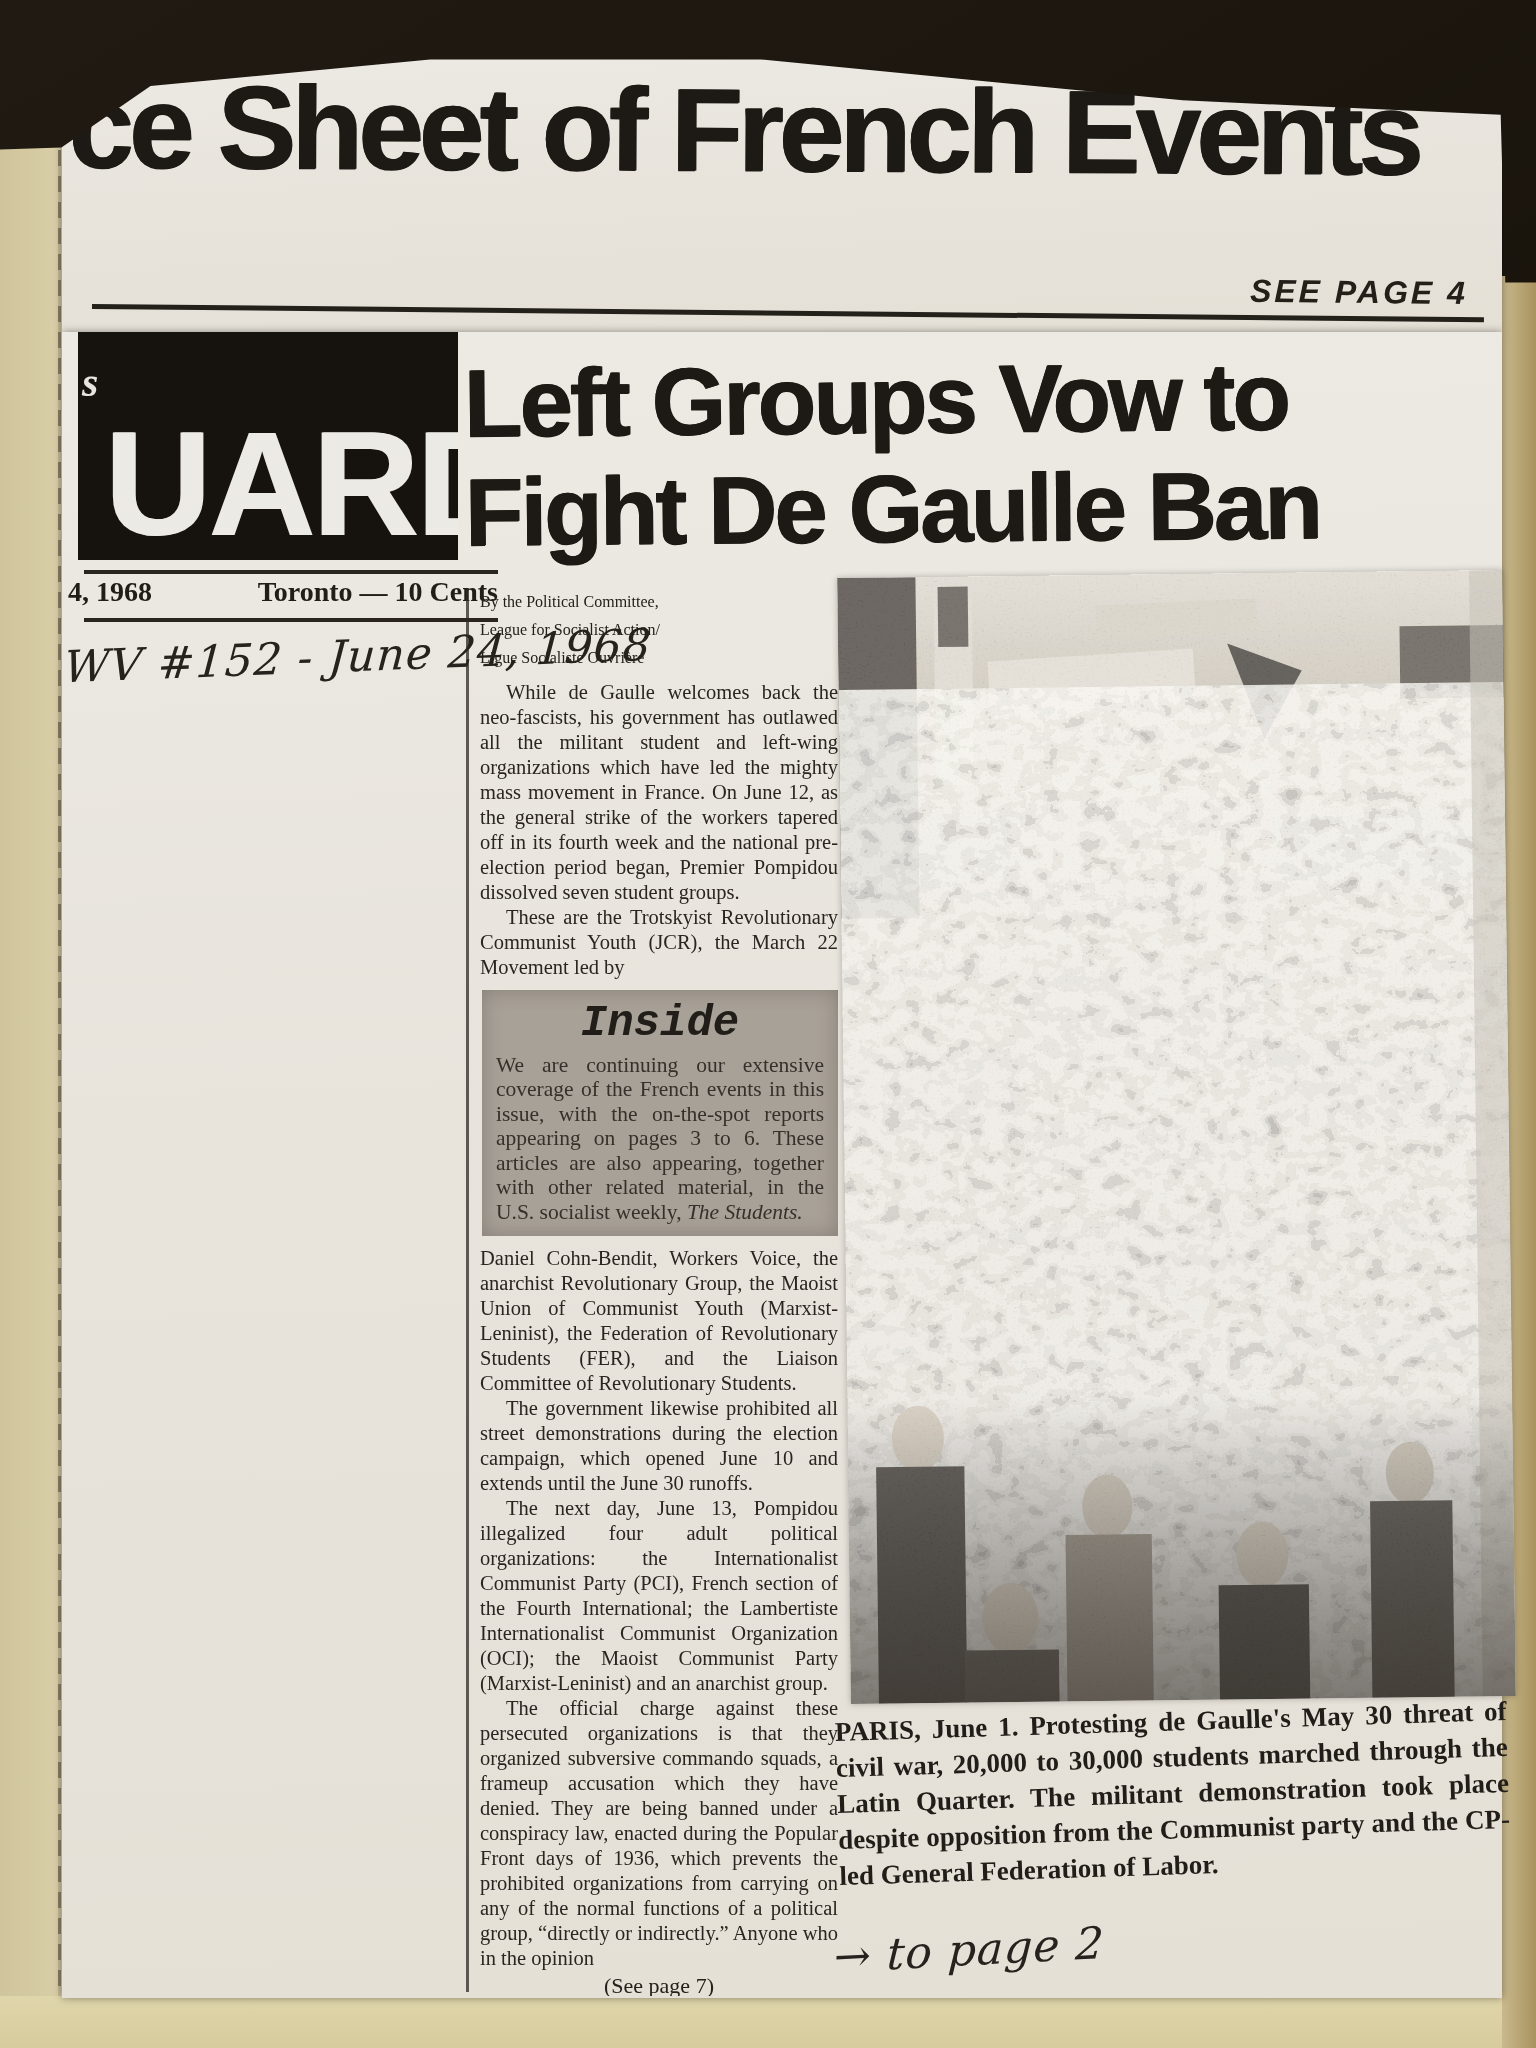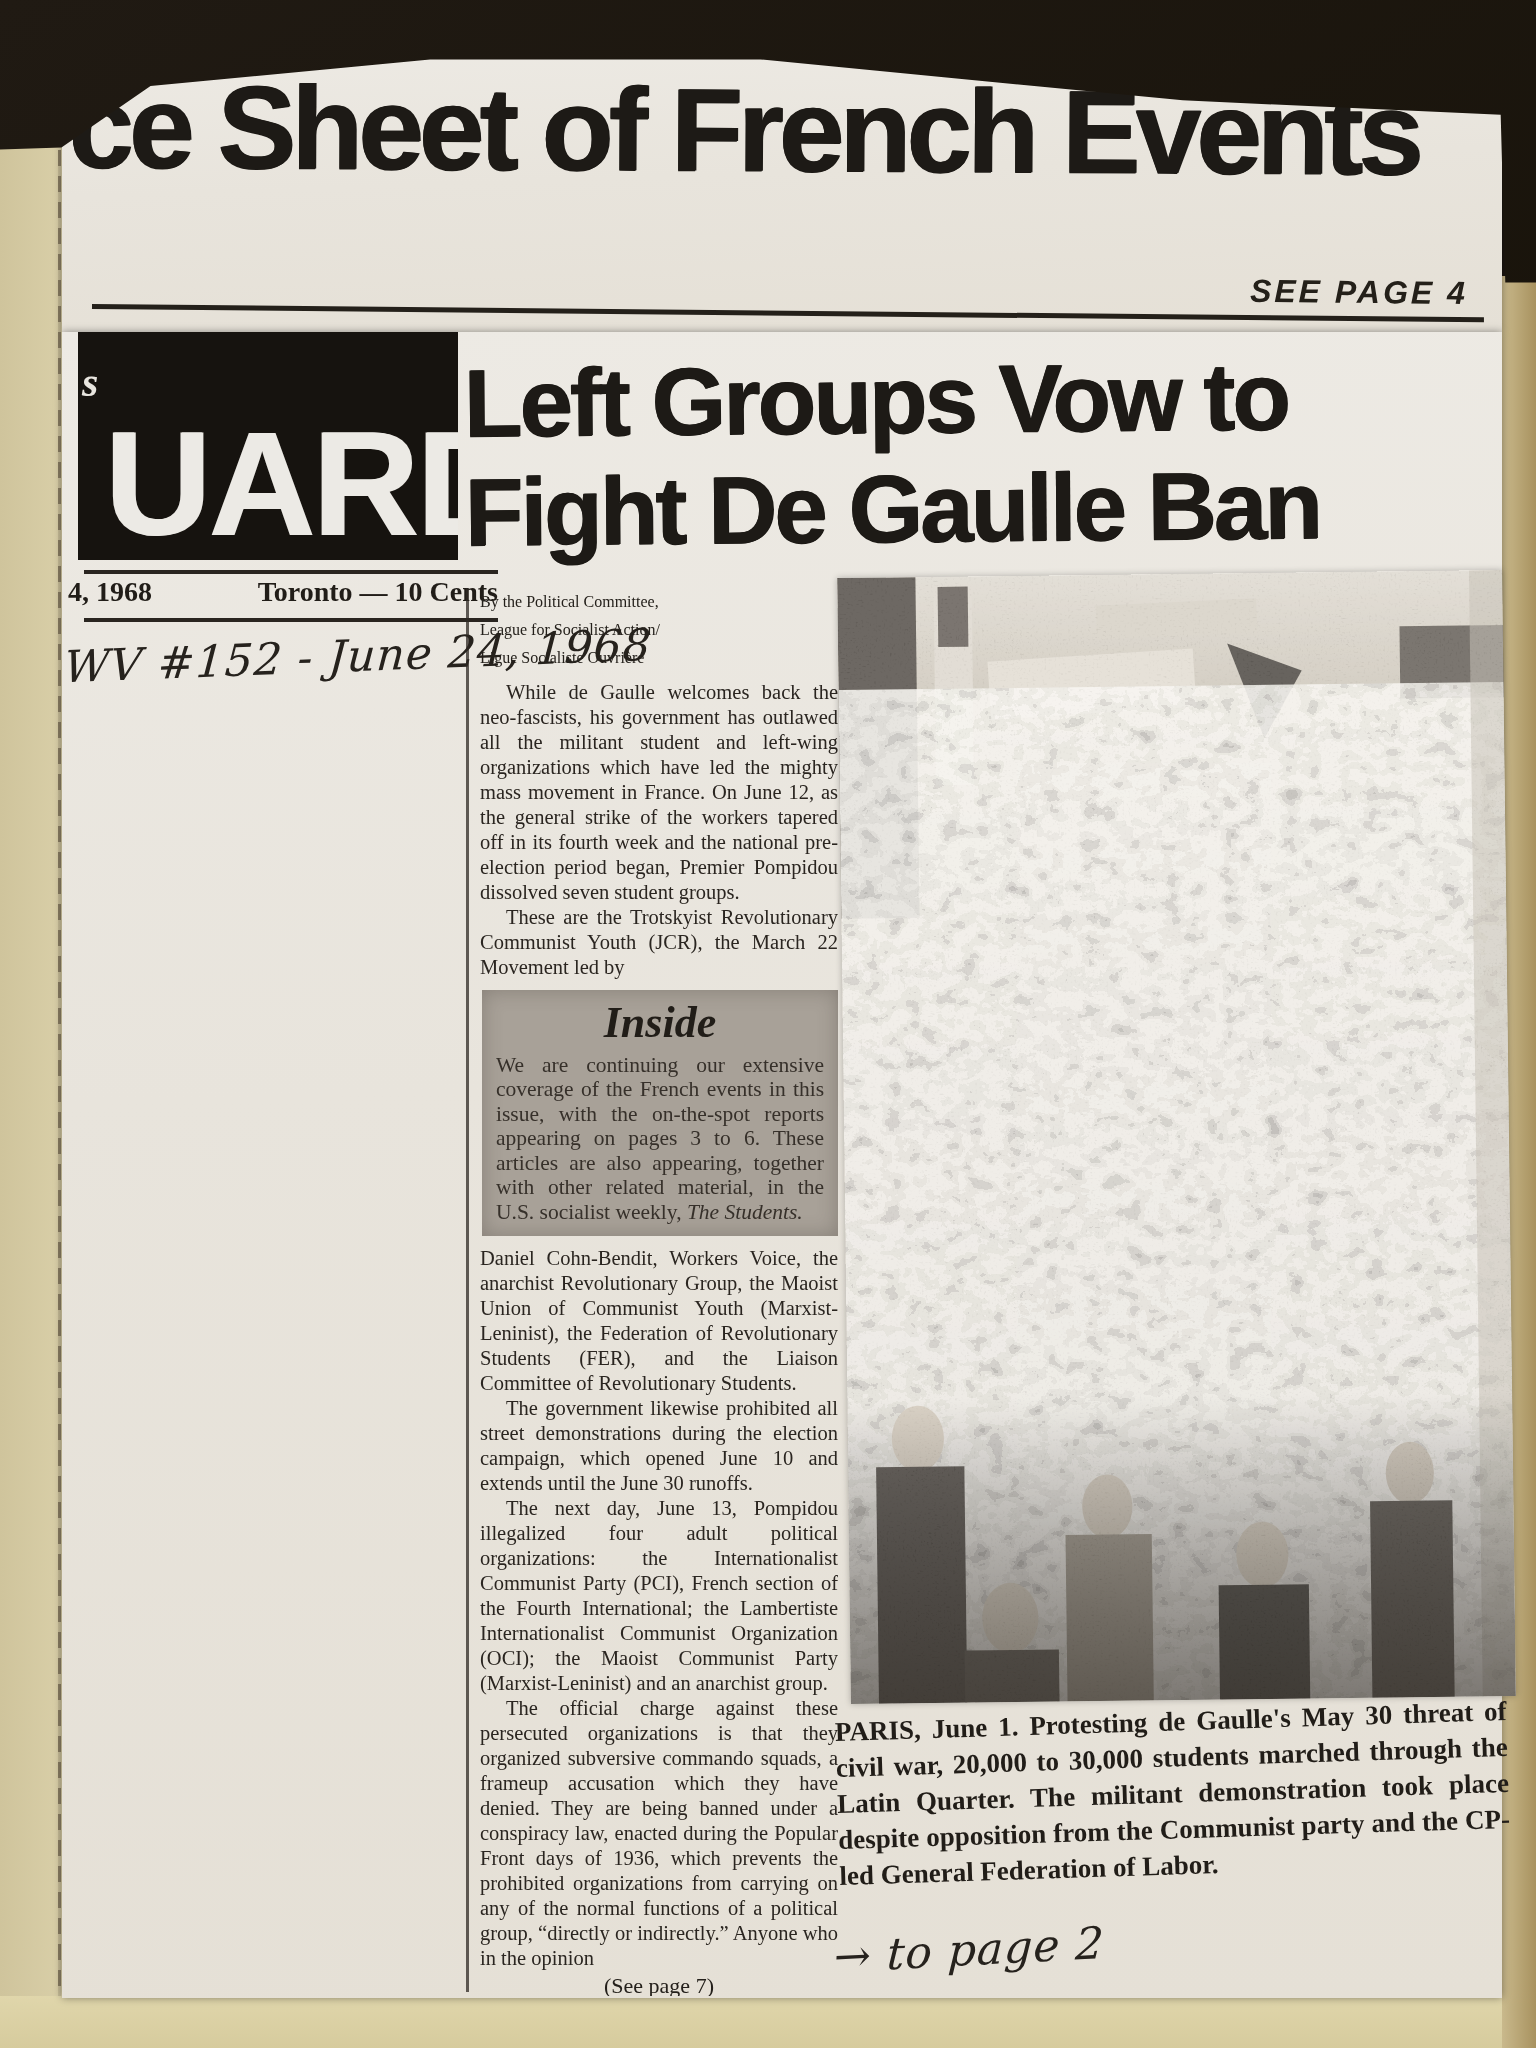--- a/index.html
+++ b/index.html
@@ -58,21 +58,21 @@
   .col-rule{position:absolute;left:404px;top:256px;width:3px;height:1404px;background:#2e2823;opacity:.75;}
 
   .article-col{position:absolute;left:418px;top:256px;width:358px;height:1408px;overflow:hidden;}
   .byline{font-weight:normal;font-size:16px;line-height:28px;text-align:left;margin:0 0 8px 0;}
   .byline div{white-space:nowrap;}
   .article-col p{margin:0;font-size:20.5px;line-height:25px;text-align:justify;text-indent:26px;
         color:#2a2520;font-family:Liberation Serif, serif;}
   .article-col p.cont{text-indent:0;}
   .inside-box{margin:10px 0 10px 2px;background:#a8a198;padding:8px 14px 12px 14px;
         box-shadow:inset 0 0 20px rgba(55,50,43,.3);color:#36302a;}
-  .inside-title{font-family:Liberation Serif, serif;font-weight:bold;font-style:italic;
+  .inside-title{font-family:Liberation Mono, monospace;font-weight:bold;font-style:italic;
         font-size:44px;text-align:center;color:#211d18;line-height:1.15;}
   .inside-body{font-size:21.5px;line-height:24.5px;text-align:justify;margin-top:4px;}
   .jump{font-weight:normal;font-size:22px;text-align:center;margin-top:2px;}
 
   .photo-wrap{position:absolute;left:782px;top:242px;width:665px;height:1126px;
         transform:rotate(-.7deg);box-shadow:0 0 6px rgba(0,0,0,.25);}
   .photo-wrap svg{display:block;width:100%;height:100%;}
   .caption{position:absolute;left:778px;top:1382px;width:672px;font-weight:bold;
         font-size:27px;line-height:36px;text-align:justify;color:#211d18;
         transform:rotate(-1.8deg);transform-origin:left bottom;}

